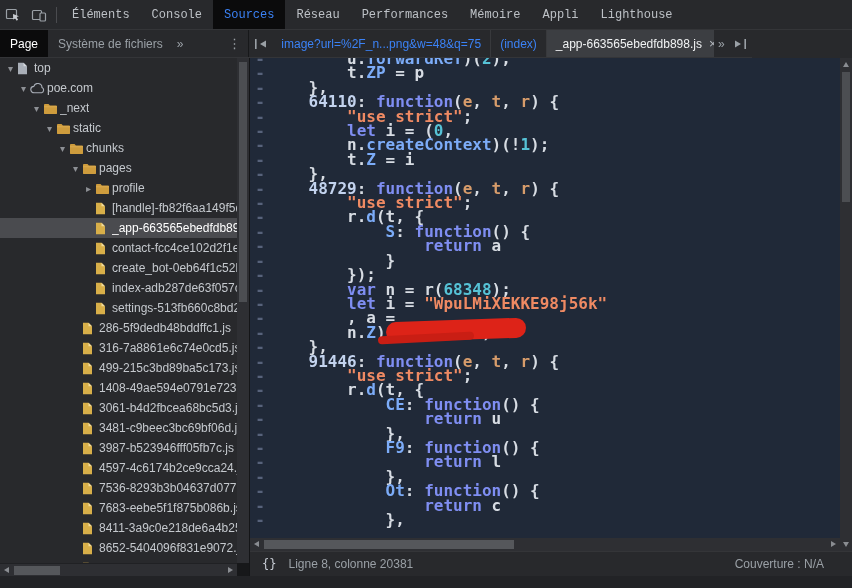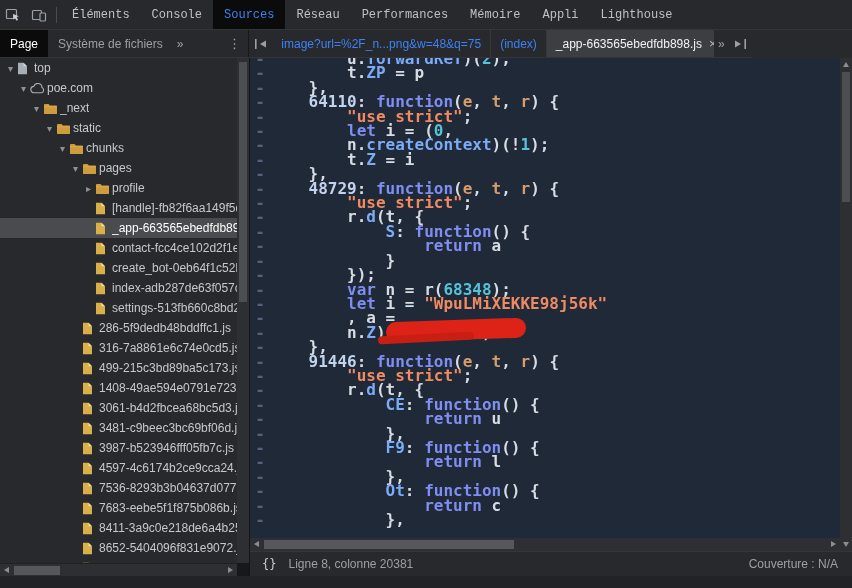--- a/index.html
+++ b/index.html
@@ -78,21 +78,21 @@
   .arr.up    { border-left:3px solid transparent; border-right:3px solid transparent; border-bottom:5px solid #8a8d92; }
   .arr.down  { border-left:3px solid transparent; border-right:3px solid transparent; border-top:5px solid #8a8d92; }
   .arr.left  { border-top:3px solid transparent; border-bottom:3px solid transparent; border-right:5px solid #8a8d92; }
   .arr.right { border-top:3px solid transparent; border-bottom:3px solid transparent; border-left:5px solid #8a8d92; }
   
   .statusbar { position:absolute; left:250px; top:551px; width:602px; height:25px;
     background:#28292c; border-top:1px solid #343538; display:flex; align-items:center;
     color:#9aa0a6; }
   .braces { font-family:"DejaVu Sans Mono", monospace; color:#c8cdd5; margin-left:12px; font-size:12px; }
   .pos { margin-left:12px; }
-  .coverage { margin-right:14px; }
+  .coverage { margin-right:28px; }
   .filler { position:absolute; left:0; top:576px; width:852px; height:12px; background:#222326; }
   .filler-left { position:absolute; left:0; top:576px; width:249px; height:12px; background:#222326; }
 </style>
 </head>
 <body>
 
 <div id="app">
 
   <div class="topbar">
     <div class="icon-btn">

